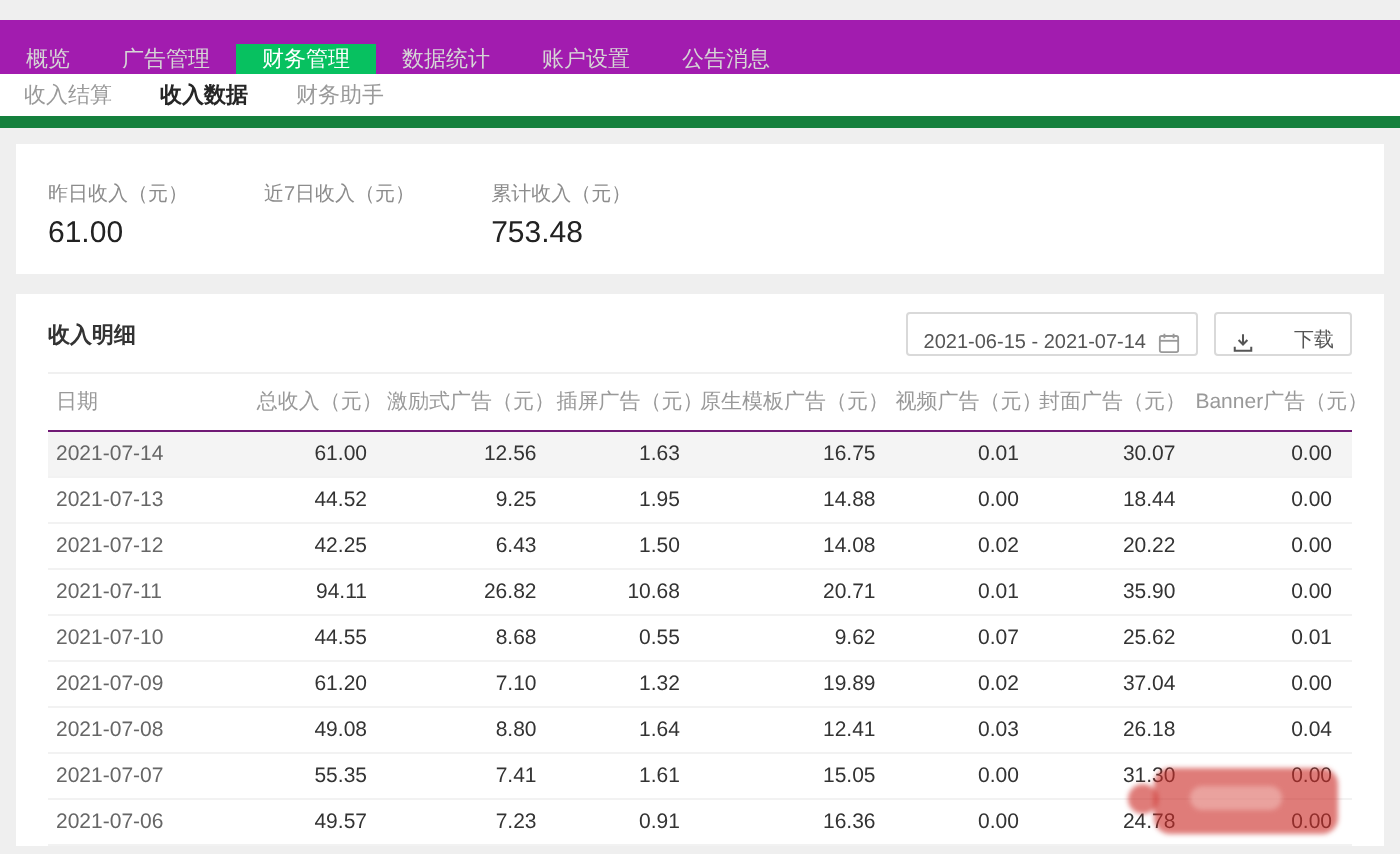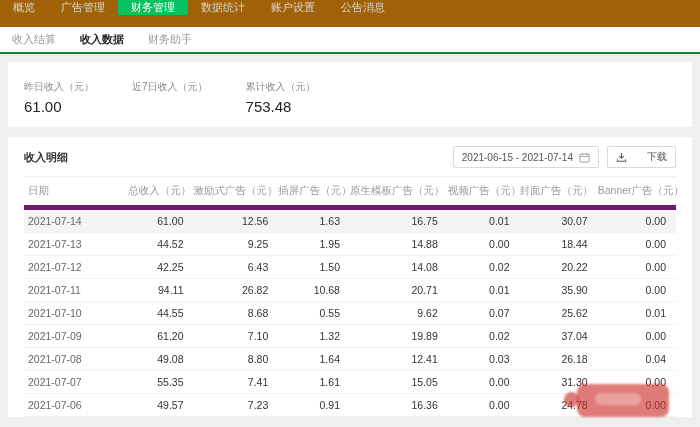--- a/index.html
+++ b/index.html
@@ -2,49 +2,49 @@
 <html><head>
 <meta charset="utf-8">
 <style>
   * { margin:0; padding:0; box-sizing:border-box; }
   html,body { width:700px; height:427px; overflow:hidden; }
   body {
     font-family:"Liberation Sans","DejaVu Sans",sans-serif;
     background:#efefef; color:#333; font-size:11px; position:relative;
   }
   
-  .topnav { height:27px; background:#a16207; display:flex; align-items:flex-start; }
+  .topnav { height:27px; background:#a21caf; display:flex; align-items:flex-end;margin-top:10px; }
   .tn-item { padding:0 13px; display:flex; align-items:center; color:#d6d6d6; cursor:pointer; font-size:11px; }
   .tn-item.active { background:#07c160; color:#fff; }
   
-  .subnav { height:27px; background:#fff; display:flex; align-items:center; border-bottom:2px solid #15803d; }
+  .subnav { height:27px; background:#fff; display:flex; align-items:center; border-bottom:6px solid #15803d; }
   .sn-item { padding:0 12px; color:#9a9a9a; cursor:pointer; font-size:11px; }
   .sn-item.active { color:#262626; font-weight:bold; }
   
   .card { background:#fff; margin:8px 8px 0; }
   .card1 { padding:9px 16px 12px; }
   .card-title { font-size:12px; font-weight:bold; color:#333; padding-bottom:7px; border-bottom:1px solid #ececec; }
   .stats { display:flex; gap:38px; padding-top:9px; }
   .stat-label { color:#8c8c8c; font-size:10px; }
   .stat-value { color:#222; font-size:15px; margin-top:4px; }
   .card2 { margin-top:10px; padding:9px 16px 0; }
   .card2-head { display:flex; align-items:center; justify-content:space-between; padding-bottom:5px; }
   .c2-title { font-size:11px; font-weight:bold; color:#333; }
   .controls { display:flex; align-items:center; gap:8px; }
   .datepicker, .download {
     border:1px solid #d9d9d9; border-radius:2px; background:#fff;
-    height:22px; display:flex; align-items:center; gap:6px;
+    height:22px; display:flex; align-items:flex-end; gap:6px;
     padding:0 8px; font-size:10px; color:#555; cursor:pointer;
   }
   .download { gap:20px; }
   .icon { display:inline-flex; align-items:center; }
   
   table { width:100%; border-collapse:collapse; table-layout:fixed; margin-top:3px; }
   th { color:#999; font-weight:normal; font-size:10.5px; text-align:right;
-       padding:7px 10px 7px 0; border-top:1px solid #f0f0f0; border-bottom:5px solid #701a75; white-space:nowrap; }
+       padding:7px 10px 7px 0; border-top:1px solid #f0f0f0; border-bottom:1px solid #701a75; white-space:nowrap; }
   td { color:#333; font-size:10.5px; text-align:right;
        padding:5px 10px 5px 0; border-bottom:1px solid #f2f2f2; white-space:nowrap; }
   th.col-date, td.col-date { text-align:left; padding-left:4px; }
   td.col-date { color:#666; }
   tr.hl td { background:#f4f4f4; }
   
   .watermark { position:absolute; left:577px; top:384px; width:92px; height:33px;
     background:rgba(203,44,38,.62); border-radius:8px; filter:blur(1.3px); }
   .wm-dot { position:absolute; left:-13px; top:8px; width:15px; height:15px;
     border-radius:50%; background:rgba(203,44,38,.62); }

